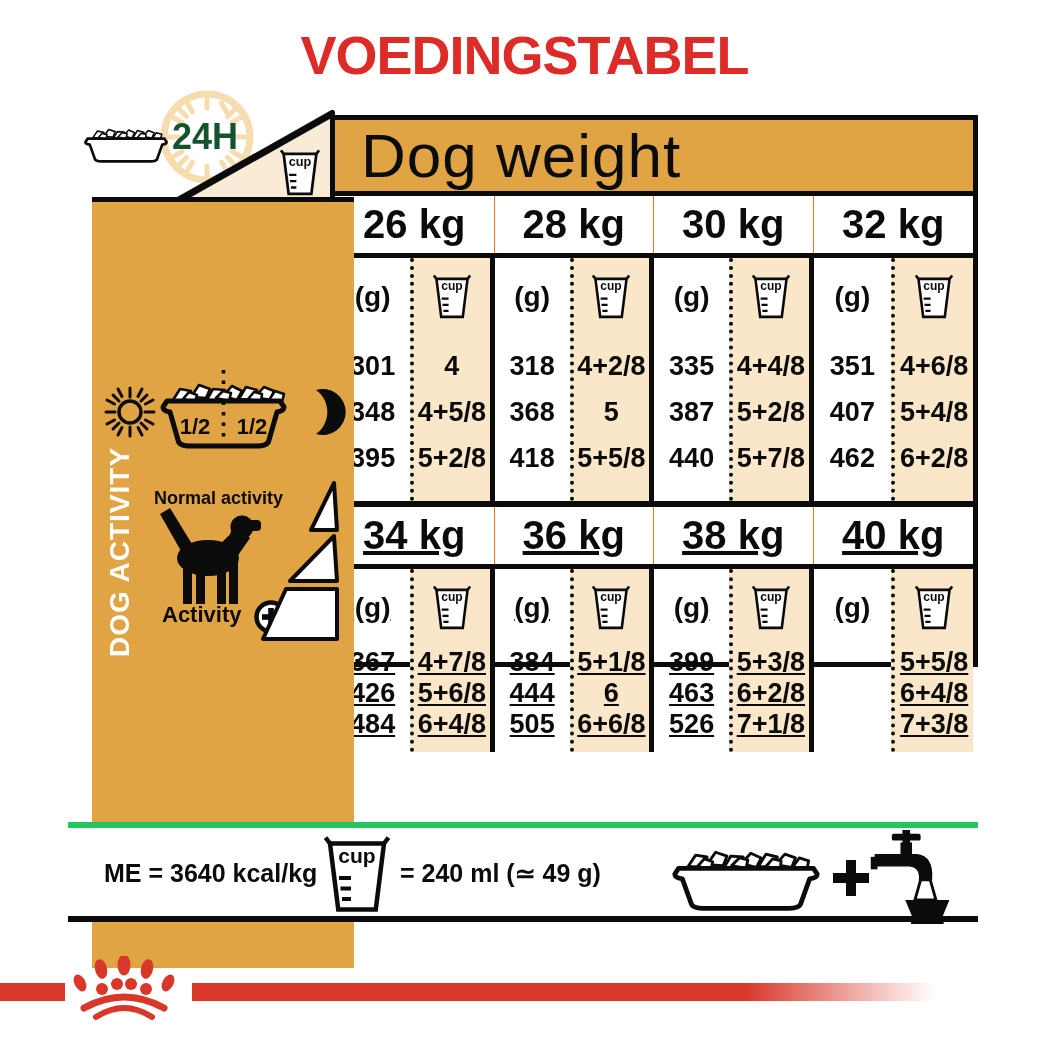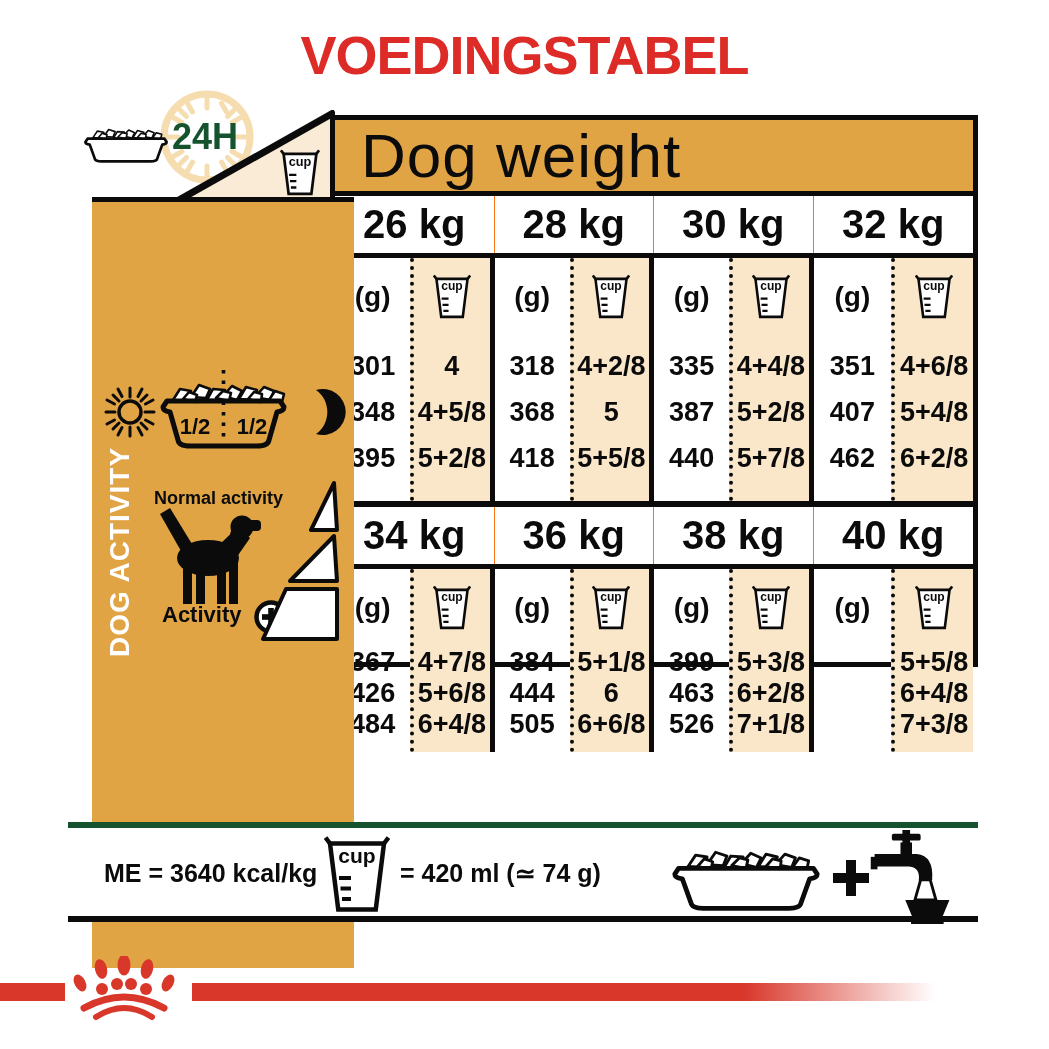--- a/index.html
+++ b/index.html
@@ -27,21 +27,21 @@
     box-sizing:border-box;border:5px solid #0b0b0b;background:#fff;
     display:flex;flex-direction:column;
   }
   .dw-header{
     height:88px;box-sizing:border-box;border-bottom:5px solid #0b0b0b;
     background:var(--table-orange);display:flex;align-items:center;
     padding-left:26px;font-size:62px;font-weight:500;letter-spacing:1px;
   }
   .block{display:flex;flex-direction:column;}
   .block.b1{height:305px;}
-  .block.b2{flex:1;border-top:6px solid #0b0b0b;}
+  .block.b2{flex:1;border-top:6px solid #0b0b0b;text-decoration:underline;}
   .weights-row{
     height:62px;box-sizing:border-box;border-bottom:5px solid #0b0b0b;
     display:grid;grid-template-columns:repeat(4,1fr);
   }
   .weight-cell{
     display:flex;align-items:center;justify-content:center;
     font-size:40px;font-weight:700;box-sizing:border-box;border-right:1px solid #f97316;
   }
   .weight-cell:last-child{border-right:none;}
   .content-row{flex:1;display:grid;grid-template-columns:repeat(4,1fr);}
@@ -67,21 +67,21 @@
   .dog-activity{
     position:absolute;left:12px;top:455px;transform-origin:0 0;transform:rotate(-90deg);
     white-space:nowrap;font-size:28px;font-weight:800;color:#ffffff;letter-spacing:1px;
   }
   .normal-activity{position:absolute;left:62px;top:286px;font-size:18px;font-weight:700;}
   .activity-label{position:absolute;left:70px;top:400px;font-size:22px;font-weight:700;}
 
   
   .legend{
     position:absolute;left:68px;top:822px;width:910px;height:100px;background:#fff;
-    box-sizing:border-box;border-top:6px solid #14532d;border-bottom:6px solid #0b0b0b;
+    box-sizing:border-box;border-top:6px solid #22c55e;border-bottom:6px solid #0b0b0b;
   }
   .me-text{position:absolute;left:36px;top:31px;font-size:25px;font-weight:700;}
   .cup-equiv{position:absolute;left:332px;top:31px;font-size:25px;font-weight:700;}
 
   
   .stripe-left{position:absolute;left:0;top:983px;width:65px;height:18px;background:var(--logo-red);}
   .stripe-right{
     position:absolute;left:192px;top:983px;width:766px;height:18px;
     background:linear-gradient(to right,var(--logo-red) 0%,var(--logo-red) 72%,rgba(216,55,42,0) 97%);
   }
@@ -432,21 +432,21 @@
         <polygon points="6,158 80,158 80,108 29,108"></polygon>
       </g>
     </svg>
   </div>
 
   <div class="legend">
     <div class="me-text">ME = 3640 kcal/kg</div>
     <svg class="abs" style="left:252px;top:8px" width="74" height="78" viewBox="0 0 44 52">
       <use href="#cup-sym" xlink:href="#cup-sym"></use>
     </svg>
-    <div class="cup-equiv">= 420 ml (≃ 74 g)</div>
+    <div class="cup-equiv">= 240 ml (≃ 49 g)</div>
     <svg class="abs" style="left:597px;top:10px" width="162" height="76" viewBox="0 0 170 80">
       <use href="#bowl-sym" xlink:href="#bowl-sym"></use>
     </svg>
     <svg class="abs" style="left:765px;top:30px" width="36" height="40">
       <rect x="13" y="2" width="10" height="36" fill="#0b0b0b"></rect>
       <rect x="0" y="15" width="36" height="10" fill="#0b0b0b"></rect>
     </svg>
     <svg class="abs" style="left:800px;top:2px" width="88" height="94" viewBox="0 0 90 98">
       <g fill="#0b0b0b">
         <rect x="24" y="4" width="30" height="7" rx="2"></rect>

